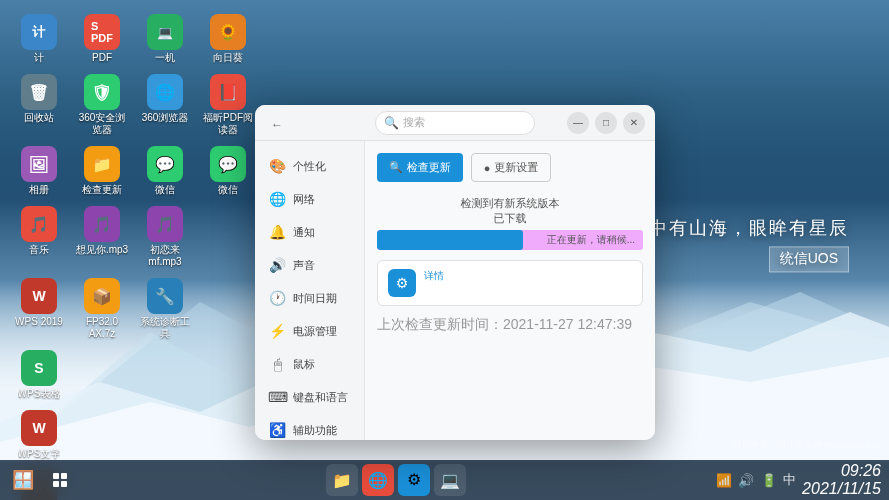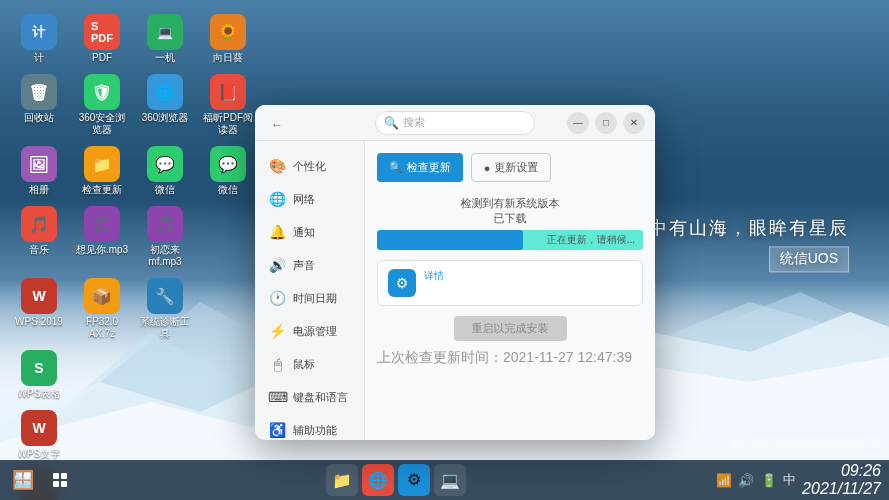--- a/index.html
+++ b/index.html
@@ -321,21 +321,21 @@
 
     .update-status-text {
       font-size: 11px;
       color: #555;
       margin-bottom: 4px;
       text-align: center;
     }
 
     .progress-bar-container {
       height: 20px;
-      background: #5eead4;
+      background: #f0abfc;
       border-radius: 3px;
       margin-bottom: 10px;
       overflow: hidden;
       position: relative;
     }
 
     .progress-bar-fill {
       height: 100%;
       background: #1a90d9;
       border-radius: 3px;
@@ -636,23 +636,20 @@
         <div class="progress-bar-container">
           <div class="progress-bar-fill" style="width:55%;"></div>
           <span class="progress-label">正在更新，请稍候...</span>
         </div>
 
         <div class="update-info-box">
           <div class="update-info-icon">⚙</div>
           <span class="update-detail-link">详情</span>
         </div>
 
-        <button class="btn-confirm-restart">
-          <span>重启以完成安装</span>
-        </button>
 
         <div class="last-check-time">上次检查更新时间：2021-11-27 12:47:39</div>
       </div>
     </div>
   </div>
 
   <div class="watermark">图片来源：国庄游戏网  www.gzzyx.cn</div>
 
   <div class="taskbar">
     <div class="taskbar-left">
@@ -672,17 +669,17 @@
       <div class="taskbar-app" style="font-size:16px; background:#1a90d9; border-bottom:2px solid #1a90d9;">⚙</div>
       <div class="taskbar-app" style="font-size:16px;">💻</div>
     </div>
     <div class="taskbar-right">
       <div style="color:rgba(255,255,255,0.8);font-size:13px;">📶</div>
       <div style="color:rgba(255,255,255,0.8);font-size:13px;">🔊</div>
       <div style="color:rgba(255,255,255,0.8);font-size:13px;">🔋</div>
       <div style="color:rgba(255,255,255,0.8);font-size:13px;">中</div>
       <div class="taskbar-time">
         <div>09:26</div>
-        <div>2021/11/27</div>
+        <div>2021/11/15</div>
       </div>
     </div>
   </div>
 </div>
 
 </body></html>

